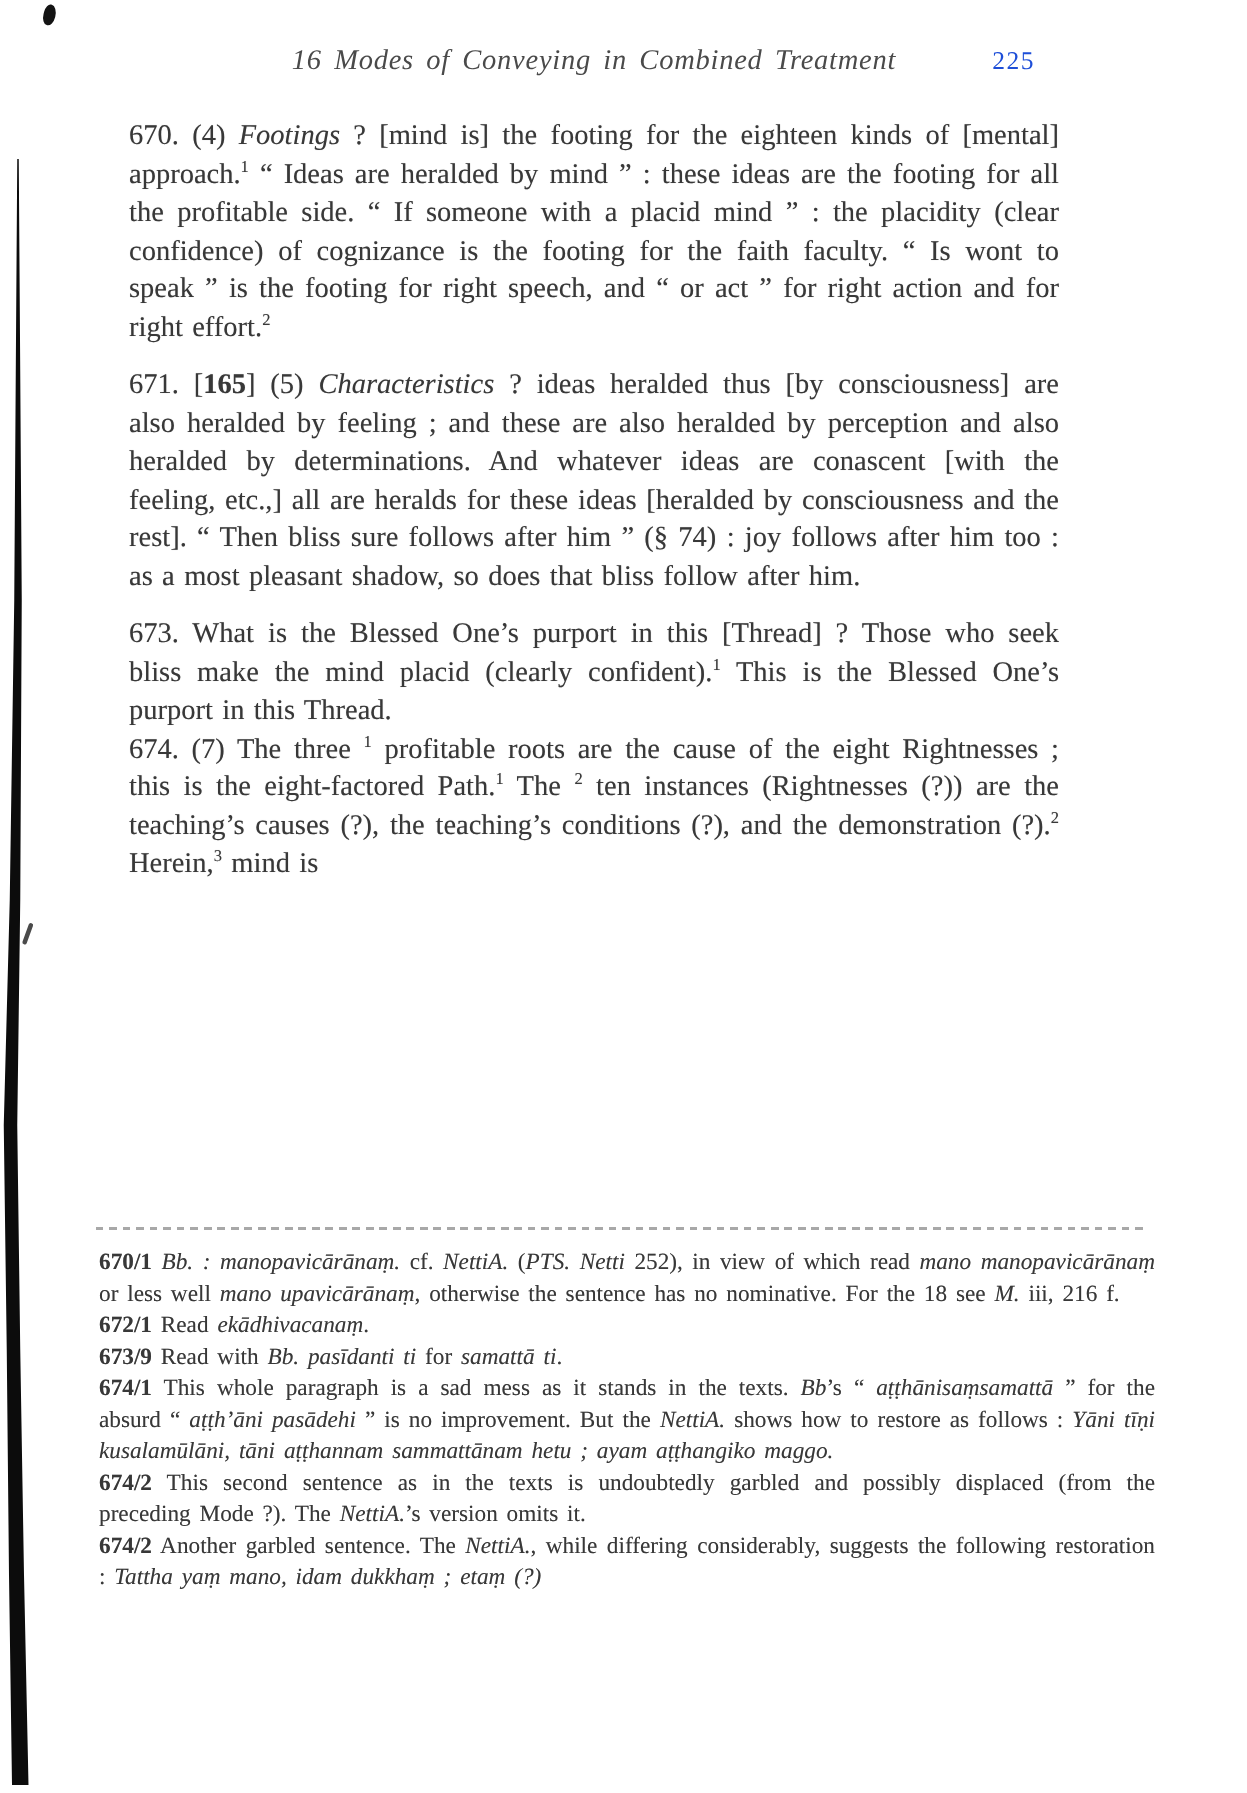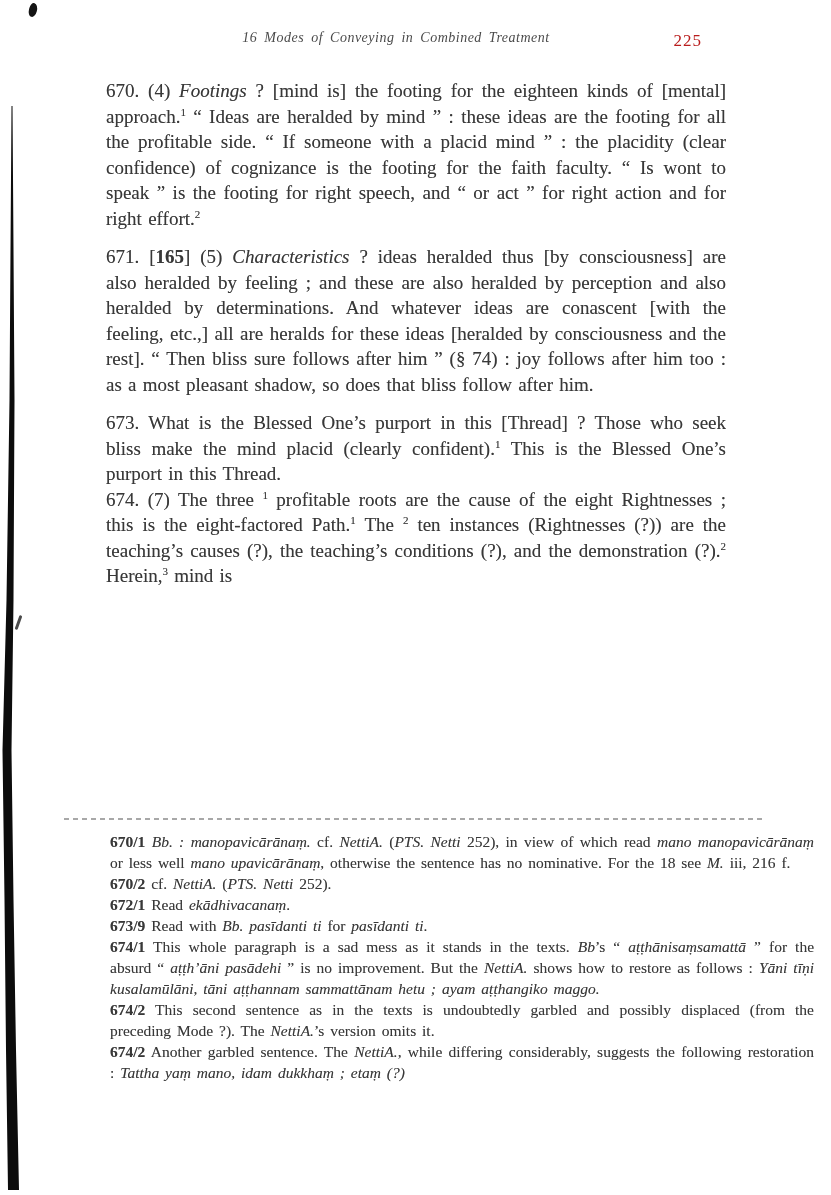--- a/index.html
+++ b/index.html
@@ -8,50 +8,48 @@
     width:831px;height:1195px;
     background:#ffffff;
     overflow:hidden;
     font-family:"Liberation Serif","DejaVu Serif",serif;
     color:#383838;
   }
   
   .header{position:absolute;top:30px;left:86px;width:620px;height:24px;}
   .running-title{
     text-align:center;font-style:italic;
-    font-size:14px;letter-spacing:.5px;word-spacing:3px;color:#4a4a4a;
+    font-size:19px;letter-spacing:.5px;word-spacing:3px;color:#4a4a4a;
   }
   .page-number{
-    position:absolute;top:1px;right:4px;
-    font-size:17px;color:#b91c1c;letter-spacing:1px;
+    position:absolute;top:1px;right:16px;
+    font-size:17px;color:#1d4ed8;letter-spacing:1px;
   }
   
   .main{
     position:absolute;top:78px;left:86px;width:620px;
     font-size:19px;line-height:25.5px;
     text-align:justify;word-spacing:1.5px;
     text-shadow:0 0 .5px rgba(0,0,0,.35);
-    margin-left:20px;
   }
   .main p{margin:0 0 13px 0;}
   .main p.no-gap{margin-bottom:0;}
   .main p.cont{text-indent:30px;}
   sup{font-size:11px;vertical-align:super;line-height:0;}
   
   .footnote-rule{
     position:absolute;top:818px;left:64px;width:698px;height:2px;
     background:repeating-linear-gradient(90deg,#8b8b8b 0 5px,transparent 5px 9px);
     opacity:.75;
   }
   .footnotes{
     position:absolute;top:831px;left:66px;width:704px;
     font-size:15.5px;line-height:21px;
     text-align:justify;word-spacing:2px;
     text-shadow:0 0 .4px rgba(0,0,0,.3);
-    margin-left:44px;
   }
   .footnotes p{margin:0;}
   
   .streak-svg{position:absolute;left:0;top:100px;pointer-events:none;}
   .corner-mark{
     position:absolute;left:29px;top:3px;width:8px;height:14px;
     background:#141414;border-radius:45% 55% 50% 50%;
     transform:rotate(14deg);
   }
   .tick-mark{
@@ -79,21 +77,20 @@
     <p>670. (4) <i>Footings</i> ? [mind is] the footing for the eighteen kinds of [mental] approach.<sup>1</sup> “ Ideas are heralded by mind ” : these ideas are the footing for all the profitable side. “ If someone with a placid mind ” : the placidity (clear confidence) of cognizance is the footing for the faith faculty. “ Is wont to speak ” is the footing for right speech, and “ or act ” for right action and for right effort.<sup>2</sup></p>
     <p>671. [<b>165</b>] (5) <i>Characteristics</i> ? ideas heralded thus [by consciousness] are also heralded by feeling ; and these are also heralded by perception and also heralded by determinations. And whatever ideas are conascent [with the feeling, etc.,] all are heralds for these ideas [heralded by consciousness and the rest]. “ Then bliss sure follows after him ” (§ 74) : joy follows after him too : as a most pleasant shadow, so does that bliss follow after him.</p>
     <p class="no-gap">673. What is the Blessed One’s purport in this [Thread] ? Those who seek bliss make the mind placid (clearly confident).<sup>1</sup> This is the Blessed One’s purport in this Thread.</p>
     <p>674. (7) The three <sup>1</sup> profitable roots are the cause of the eight Rightnesses ; this is the eight-factored Path.<sup>1</sup> The <sup>2</sup> ten instances (Rightnesses (?)) are the teaching’s causes (?), the teaching’s conditions (?), and the demonstration (?).<sup>2</sup> Herein,<sup>3</sup> mind is</p>
   </main>
 
   <div class="footnote-rule"></div>
 
   <section class="footnotes">
     <p><b>670/1</b> <i>Bb. : manopavicārānaṃ.</i> cf. <i>NettiA.</i> (<i>PTS. Netti</i> 252), in view of which read <i>mano manopavicārānaṃ</i> or less well <i>mano upavicārānaṃ</i>, otherwise the sentence has no nominative. For the 18 see <i>M.</i> iii, 216 f.</p>
-    <p><b>670/2</b> cf. <i>NettiA.</i> (<i>PTS. Netti</i> 252).</p>
     <p><b>672/1</b> Read <i>ekādhivacanaṃ</i>.</p>
-    <p><b>673/9</b> Read with <i>Bb. pasīdanti ti</i> for <i>pasīdanti ti</i>.</p>
+    <p><b>673/9</b> Read with <i>Bb. pasīdanti ti</i> for <i>samattā ti</i>.</p>
     <p><b>674/1</b> This whole paragraph is a sad mess as it stands in the texts. <i>Bb</i>’s “ <i>aṭṭhānisaṃsamattā</i> ” for the absurd “ <i>aṭṭh’āni pasādehi</i> ” is no improvement. But the <i>NettiA.</i> shows how to restore as follows : <i>Yāni tīṇi kusalamūlāni, tāni aṭṭhannam sammattānam hetu ; ayam aṭṭhangiko maggo.</i></p>
     <p><b>674/2</b> This second sentence as in the texts is undoubtedly garbled and possibly displaced (from the preceding Mode ?). The <i>NettiA.</i>’s version omits it.</p>
     <p><b>674/2</b> Another garbled sentence. The <i>NettiA.</i>, while differing considerably, suggests the following restoration : <i>Tattha yaṃ mano, idam dukkhaṃ ; etaṃ (?)</i></p>
   </section>
 
 </div>
 
 </body></html>

